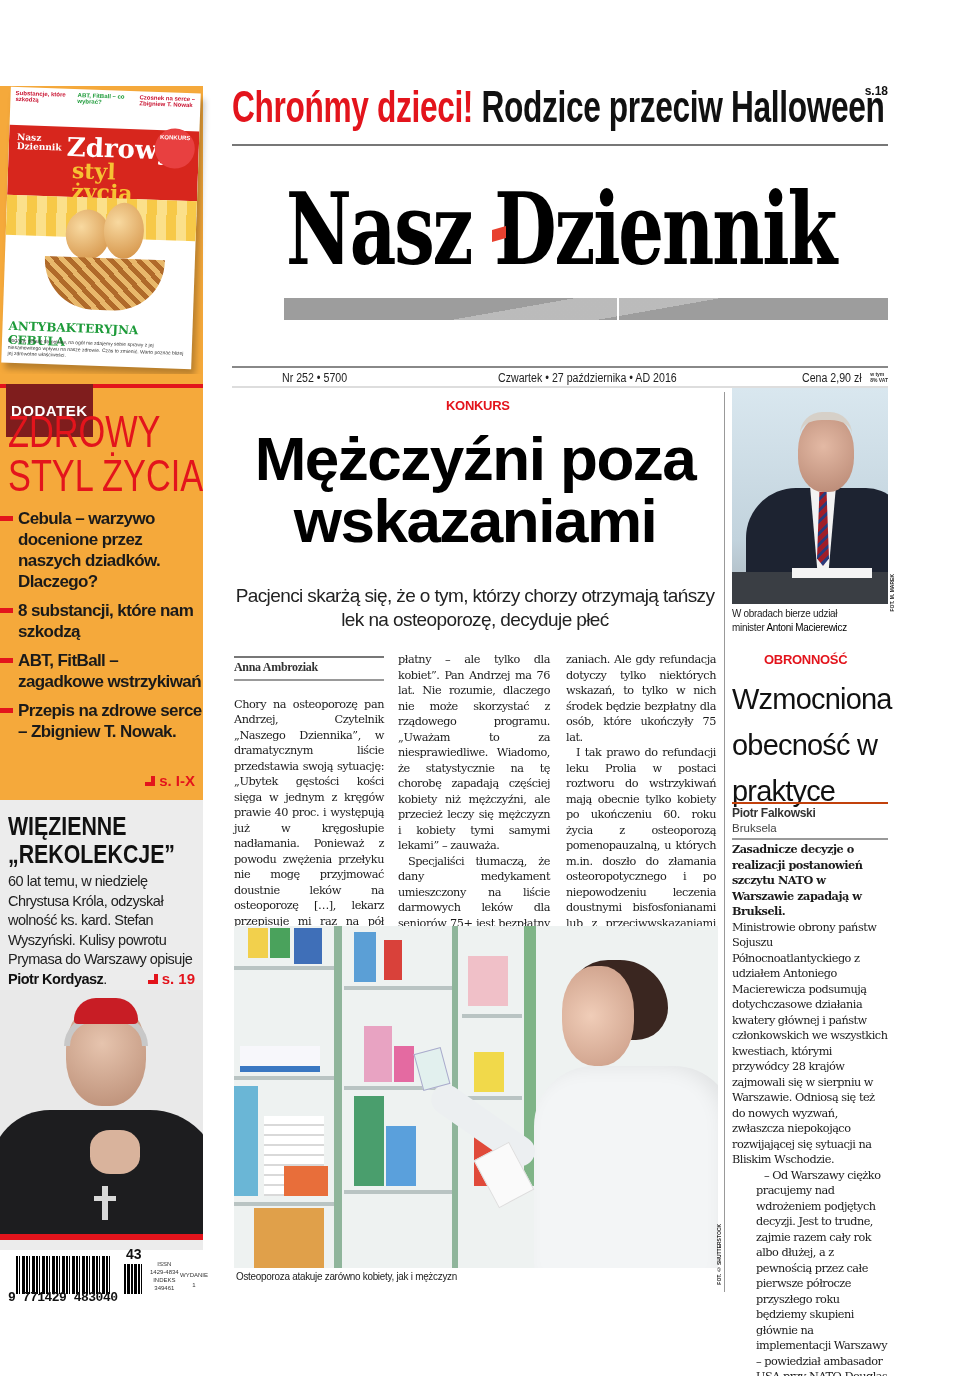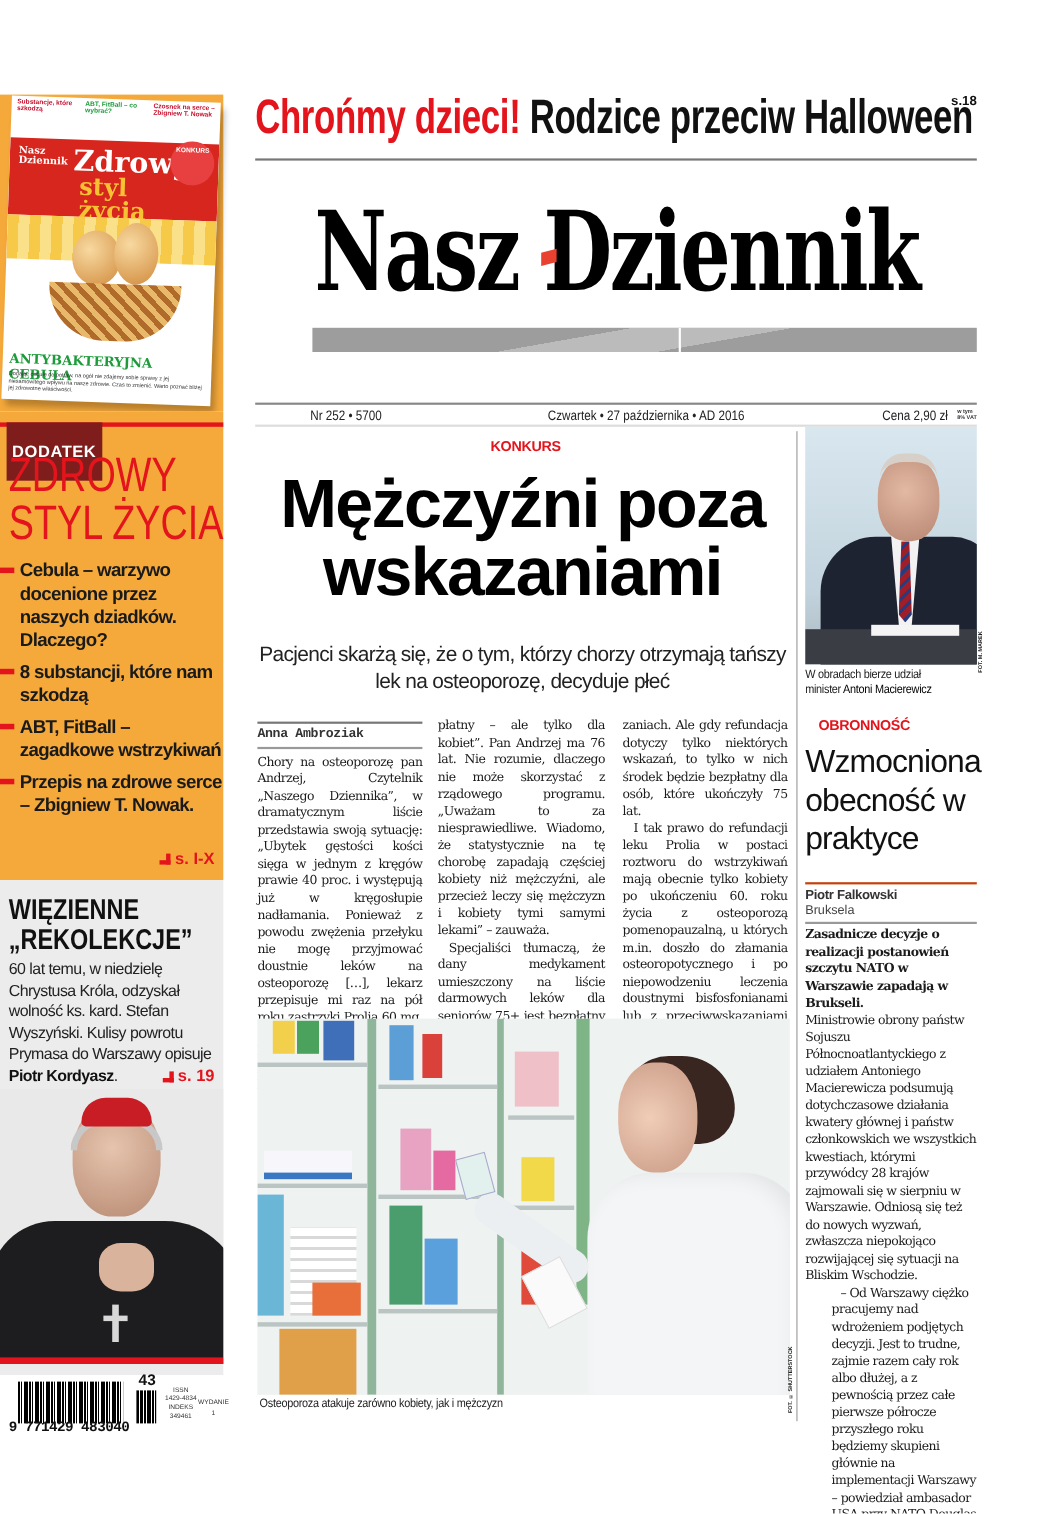--- a/index.html
+++ b/index.html
@@ -98,22 +98,22 @@
   .main-standfirst { position: absolute; left: 232px; top: 584px; width: 486px; text-align: center; font-size: 19px; line-height: 24px;
       color: #222; letter-spacing: -0.6px; }
 
   .col { position: absolute; top: 656px; font-family: "DejaVu Serif", serif; font-size: 11.3px; line-height: 15.5px; color: #1b1b1b;
       text-align: justify; letter-spacing: -0.45px; hyphens: manual; }
   .col p { text-indent: 0; }
   .col p.ind { text-indent: 10px; }
   .col1 { left: 234px; width: 150px; }
   .col2 { left: 398px; width: 152px; top: 652px; }
   .col3 { left: 566px; width: 150px; top: 652px; }
-  .byline { font-family: Liberation Mono, monospace; font-weight: bold; font-size: 12px; color: #333; border-top: 2px solid #777;
-      border-bottom: 2px solid #999; padding: 2px 0 3px; margin-bottom: 4px; letter-spacing: -0.3px; }
+  .byline { font-family: Liberation Serif, serif; font-weight: bold; font-size: 12px; color: #333; border-top: 2px solid #777;
+      border-bottom: 2px solid #999; padding: 2px 0 3px; margin-bottom: 16px; letter-spacing: -0.3px; }
   .contd { font-family: Liberation Sans, sans-serif; font-size: 9.5px; text-align: center; color: #333; margin-top: 4px; letter-spacing: -0.2px; }
   .end-box { display: inline-block; width: 7px; height: 5px; border: 1px solid #333; margin-left: 3px; vertical-align: 1px; }
 
   .col-divider { position: absolute; left: 724px; top: 392px; width: 1px; height: 900px; background: #999; }
 
   
   .pharma { position: absolute; left: 234px; top: 926px; width: 484px; height: 342px; overflow: hidden; background: #eef2f1; }
   .shelf-frame { position: absolute; background: #8fb59b; }
   .shelf { position: absolute; height: 4px; background: #b9c4c3; }
   .box { position: absolute; }
@@ -132,21 +132,21 @@
   .min-body { position: absolute; left: 14px; top: 100px; width: 160px; height: 130px; border-radius: 50px 40px 0 0; background: #1d2331; }
   .min-shirt { position: absolute; left: 78px; top: 98px; width: 26px; height: 90px; background: #f2f2f2; clip-path: polygon(0 0,100% 0,70% 100%,30% 100%); }
   .min-tie { position: absolute; left: 85px; top: 104px; width: 12px; height: 74px; background: repeating-linear-gradient(135deg,#9e1e2a 0 5px,#2b3a7a 5px 8px); clip-path: polygon(20% 0,80% 0,100% 90%,50% 100%,0 90%); }
   .min-head { position: absolute; left: 66px; top: 28px; width: 56px; height: 76px; border-radius: 45%; background: radial-gradient(circle at 45% 40%, #e3b9a4, #b68571); }
   .min-hair { position: absolute; left: 68px; top: 24px; width: 52px; height: 22px; border-radius: 30px 30px 0 0; border-top: 8px solid #d6d0c8; }
   .min-beard { position: absolute; left: 74px; top: 76px; width: 40px; height: 26px; border-radius: 0 0 20px 20px; background: #d9d2c9; }
   .min-desk { position: absolute; left: 0; top: 184px; width: 156px; height: 32px; background: #3a3e44; }
   .min-paper { position: absolute; left: 60px; top: 180px; width: 80px; height: 10px; background: #f4f4f4; }
   .min-mic { position: absolute; left: 30px; top: 128px; width: 3px; height: 70px; background: #222; transform: rotate(20deg); }
 
-  .right-headline { position: absolute; left: 732px; top: 676px; width: 160px; font-size: 29px; line-height: 35px; color: #111; letter-spacing: -0.8px; }
+  .right-headline { position: absolute; left: 732px; top: 676px; width: 160px; font-size: 29px; line-height: 46px; color: #111; letter-spacing: -0.8px; }
   .right-byline { position: absolute; left: 732px; top: 802px; width: 156px; border-top: 2px solid #c2410c; border-bottom: 2px solid #999; padding: 2px 0 3px; }
   .right-byline .name { font-weight: bold; font-size: 12px; color: #333; display: block; line-height: 15px; letter-spacing: -0.3px; }
   .right-byline .place { font-size: 11.5px; color: #444; display: block; line-height: 14px; }
   .right-body { position: absolute; left: 732px; top: 842px; width: 156px; font-family: "DejaVu Serif", serif; font-size: 11.3px; line-height: 15.5px;
       color: #1b1b1b; letter-spacing: -0.5px; }
   .right-body .lead { font-weight: bold; }
   .right-body p.ind { text-indent: 8px; margin-left: 24px; }
 </style>
 </head>
 <body>
@@ -341,21 +341,21 @@
   <div class="min-hair"></div>
   <div class="min-desk"></div>
   <div class="min-paper"></div>
 </div>
 <div class="credit" style="left:889px;top:574px;">FOT. M. MAREK</div>
 <div class="caption" style="left:732px;top:606px;line-height:14px;font-size:11px;">
   <div>W obradach bierze udział</div>
   <div><span>minister </span><b style="font-weight:normal;color:#000;">Antoni Macierewicz</b></div>
 </div>
 
-<div class="kicker" style="left:744px;top:652px;">OBRONNOŚĆ</div>
+<div class="kicker" style="left:764px;top:652px;">OBRONNOŚĆ</div>
 <h2 class="right-headline" style="font-weight:normal;">Wzmocniona obecność w praktyce</h2>
 
 <div class="right-byline">
   <span class="name">Piotr Falkowski</span>
   <span class="place">Bruksela</span>
 </div>
 
 <div class="right-body">
   <p class="lead">Zasadnicze decyzje o realizacji postanowień szczytu NATO w Warszawie zapadają w Brukseli.</p>
   <p>Ministrowie obrony państw Sojuszu Północnoatlantyckiego z udziałem Antoniego Macierewicza podsumują dotychczasowe działania kwatery głównej i państw członkowskich we wszystkich kwestiach, którymi przywódcy 28 krajów zajmowali się w sierpniu w Warszawie. Odniosą się też do nowych wyzwań, zwłaszcza niepokojąco rozwijającej się sytuacji na Bliskim Wschodzie.</p>

